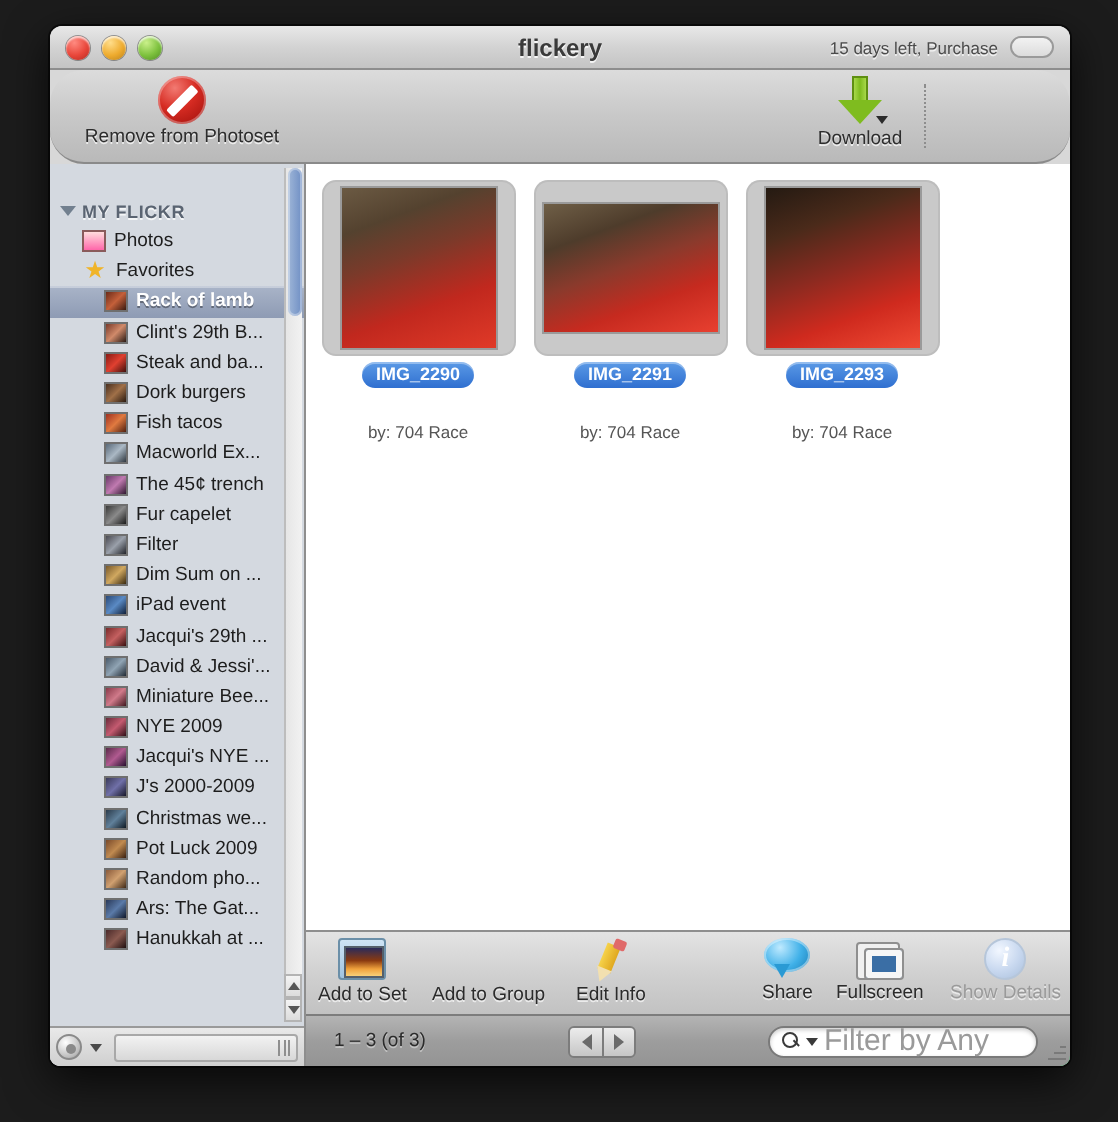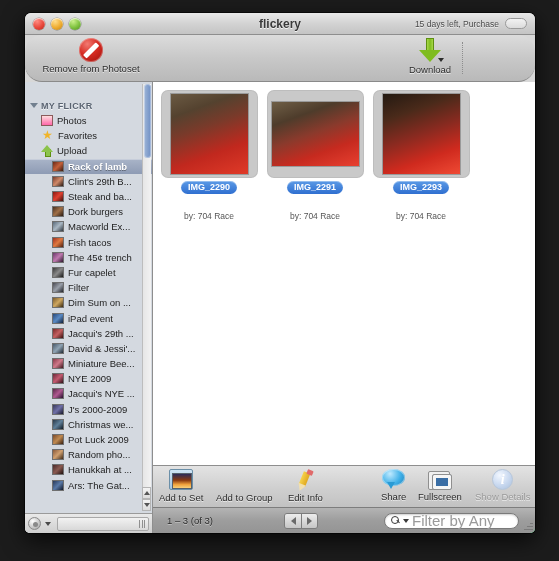--- a/index.html
+++ b/index.html
@@ -378,52 +378,48 @@
           </div>
 
           <div class="sb-row">
             <span class="ic-photos"></span>
             <span class="sb-label">Photos</span>
           </div>
           <div class="sb-row">
             <span class="ic-star">★</span>
             <span class="sb-label">Favorites</span>
           </div>
-          <div class="sb-row">
-            <span class="ic-upload"></span>
-            <span class="sb-label">Upload</span>
-          </div>
 
 
           <div id="photoset-rows">
               <div class="sb-row lvl2 selected">
                 <span class="sb-thumb" style="background-image: linear-gradient(135deg, rgb(107, 42, 24), rgb(196, 96, 58) 50%, rgb(58, 26, 16));"></span>
                 <span class="sb-label">Rack of lamb</span>
               </div>
               <div class="sb-row lvl2">
                 <span class="sb-thumb" style="background-image: linear-gradient(135deg, rgb(122, 58, 42), rgb(208, 138, 106) 50%, rgb(42, 26, 20));"></span>
                 <span class="sb-label">Clint's 29th B...</span>
               </div>
               <div class="sb-row lvl2">
                 <span class="sb-thumb" style="background-image: linear-gradient(135deg, rgb(138, 26, 20), rgb(224, 64, 48) 50%, rgb(64, 16, 12));"></span>
                 <span class="sb-label">Steak and ba...</span>
               </div>
               <div class="sb-row lvl2">
                 <span class="sb-thumb" style="background-image: linear-gradient(135deg, rgb(74, 48, 32), rgb(160, 112, 72) 50%, rgb(42, 26, 16));"></span>
                 <span class="sb-label">Dork burgers</span>
               </div>
               <div class="sb-row lvl2">
+                <span class="sb-thumb" style="background-image: linear-gradient(135deg, rgb(160, 48, 32), rgb(224, 122, 64) 50%, rgb(80, 32, 16));"></span>
+                <span class="sb-label">Fish tacos</span>
+              </div>
+              <div class="sb-row lvl2">
                 <span class="sb-thumb" style="background-image: linear-gradient(135deg, rgb(90, 106, 122), rgb(170, 184, 196) 50%, rgb(48, 56, 64));"></span>
                 <span class="sb-label">Macworld Ex...</span>
               </div>
               <div class="sb-row lvl2">
-                <span class="sb-thumb" style="background-image: linear-gradient(135deg, rgb(160, 48, 32), rgb(224, 122, 64) 50%, rgb(80, 32, 16));"></span>
-                <span class="sb-label">Fish tacos</span>
-              </div>
-              <div class="sb-row lvl2">
                 <span class="sb-thumb" style="background-image: linear-gradient(135deg, rgb(106, 58, 106), rgb(192, 122, 176) 50%, rgb(48, 24, 48));"></span>
                 <span class="sb-label">The 45¢ trench</span>
               </div>
               <div class="sb-row lvl2">
                 <span class="sb-thumb" style="background-image: linear-gradient(135deg, rgb(58, 58, 58), rgb(138, 138, 138) 50%, rgb(26, 26, 26));"></span>
                 <span class="sb-label">Fur capelet</span>
               </div>
               <div class="sb-row lvl2">
                 <span class="sb-thumb" style="background-image: linear-gradient(135deg, rgb(74, 74, 82), rgb(154, 160, 170) 50%, rgb(34, 36, 42));"></span>
                 <span class="sb-label">Filter</span>
@@ -466,26 +462,26 @@
               </div>
               <div class="sb-row lvl2">
                 <span class="sb-thumb" style="background-image: linear-gradient(135deg, rgb(122, 74, 42), rgb(192, 138, 80) 50%, rgb(58, 32, 16));"></span>
                 <span class="sb-label">Pot Luck 2009</span>
               </div>
               <div class="sb-row lvl2">
                 <span class="sb-thumb" style="background-image: linear-gradient(135deg, rgb(138, 90, 58), rgb(208, 160, 112) 50%, rgb(64, 42, 24));"></span>
                 <span class="sb-label">Random pho...</span>
               </div>
               <div class="sb-row lvl2">
+                <span class="sb-thumb" style="background-image: linear-gradient(135deg, rgb(42, 58, 90), rgb(90, 122, 168) 50%, rgb(16, 24, 42));"></span>
+                <span class="sb-label">Ars: The Gat...</span>
+              </div>
+              <div class="sb-row lvl2">
                 <span class="sb-thumb" style="background-image: linear-gradient(135deg, rgb(74, 42, 42), rgb(138, 90, 80) 50%, rgb(32, 16, 16));"></span>
                 <span class="sb-label">Hanukkah at ...</span>
-              </div>
-              <div class="sb-row lvl2">
-                <span class="sb-thumb" style="background-image: linear-gradient(135deg, rgb(42, 58, 90), rgb(90, 122, 168) 50%, rgb(16, 24, 42));"></span>
-                <span class="sb-label">Ars: The Gat...</span>
               </div>
             </div>
         </div>
 
         <div id="sb-scrollbar">
           <div id="sb-thumb"></div>
         </div>
         <div id="sb-arrows">
           <div class="sb-arrow up">
               <i></i>

